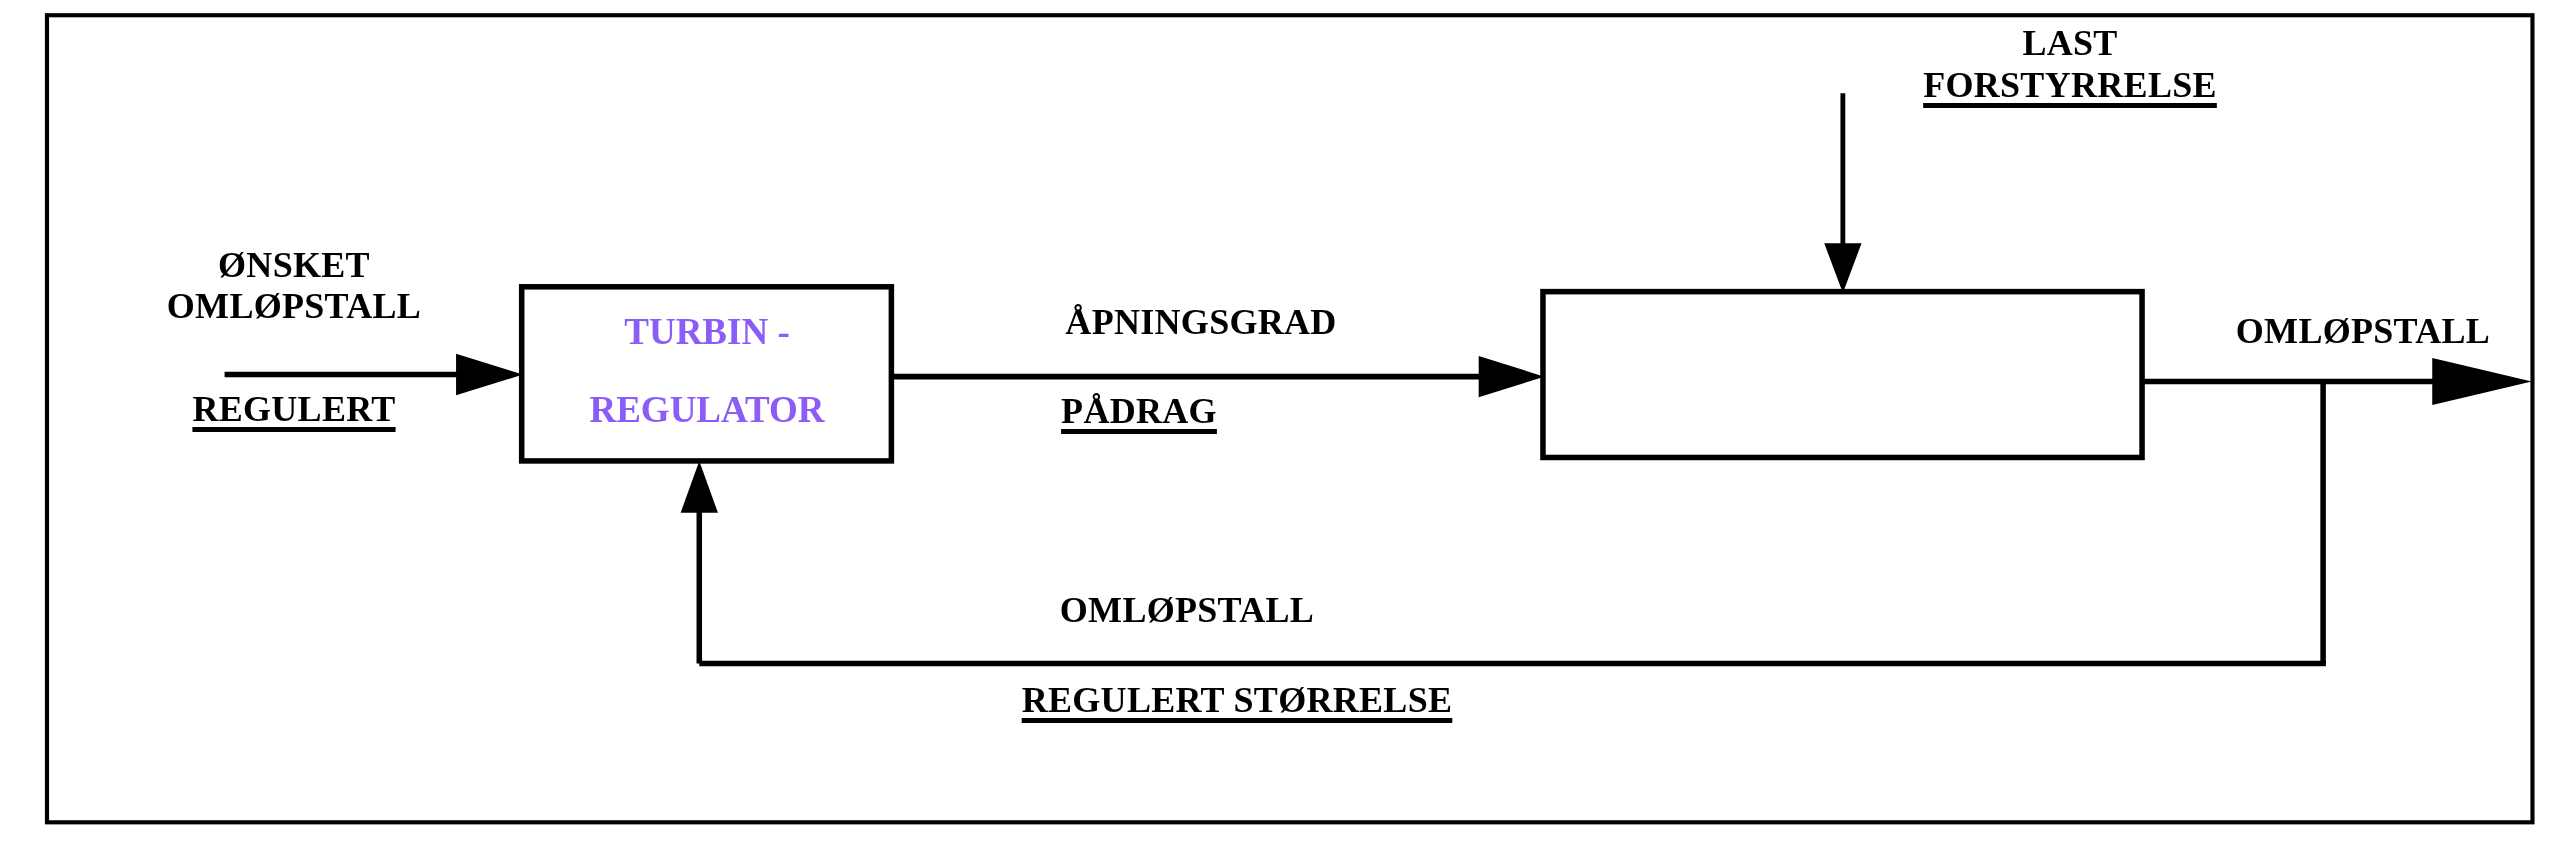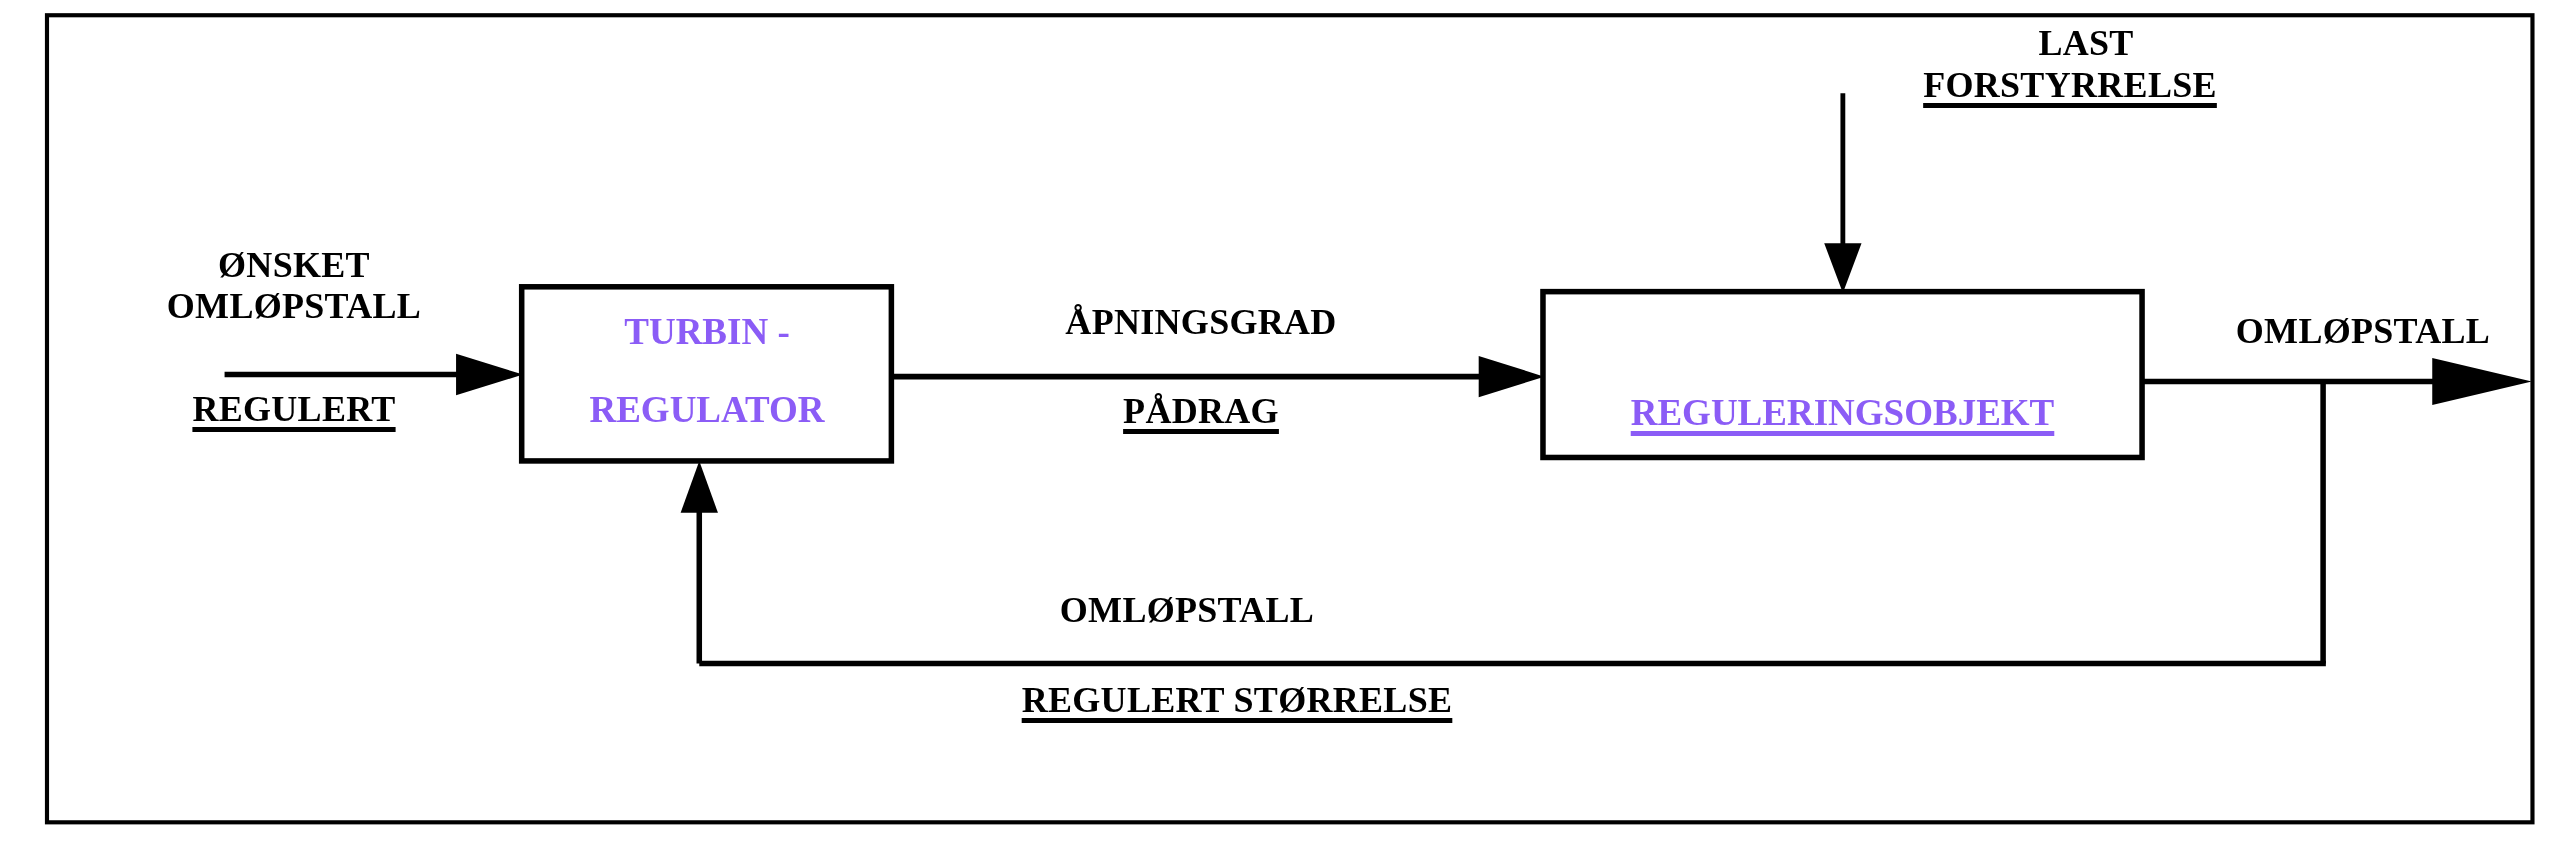--- a/index.html
+++ b/index.html
@@ -94,30 +94,29 @@
 
     <g>
       <line x1="1012" y1="960" x2="1012" y2="740" stroke="#000000" stroke-width="8"></line>
       <polygon points="985,742 1039,742 1012,667" fill="#000000"></polygon>
     </g>
   </svg>
 
   <div class="blk-title fs-54" style="top:310px; left:522px; width:370px;">TURBIN -</div>
   <div class="blk-title fs-54" style="top:388px; left:522px; width:370px;">REGULATOR</div>
 
-  <div class="blk-title fs-54 underline" style="top:391px; left:1543px; width:599px;">REGULERINGSOBJEKT</div>
 
   <div class="lbl center fs-52" style="top:246px; left:294px;">ØNSKET</div>
   <div class="lbl center fs-52" style="top:287px; left:294px;">OMLØPSTALL</div>
   <div class="lbl center fs-52 underline" style="top:390px; left:294px;">REGULERT</div>
 
   <div class="lbl center fs-52" style="top:303px; left:1201px;">ÅPNINGSGRAD</div>
-  <div class="lbl center fs-52 underline" style="top:392px; left:1201px;">PÅDRAG</div>
+  <div class="lbl center fs-52 underline" style="top:392px; left:1139px;">PÅDRAG</div>
 
-  <div class="lbl center fs-52" style="top:24px; left:2070px;margin-left:16px;">LAST</div>
+  <div class="lbl center fs-52" style="top:24px; left:2070px;">LAST</div>
   <div class="lbl center fs-52 underline" style="top:66px; left:2070px;">FORSTYRRELSE</div>
 
   <div class="lbl center fs-52" style="top:312px; left:2363px;">OMLØPSTALL</div>
 
   <div class="lbl center fs-52" style="top:591px; left:1187px;">OMLØPSTALL</div>
   <div class="lbl center fs-52 underline" style="top:681px; left:1237px;">REGULERT STØRRELSE</div>
 
 </div>
 
 

